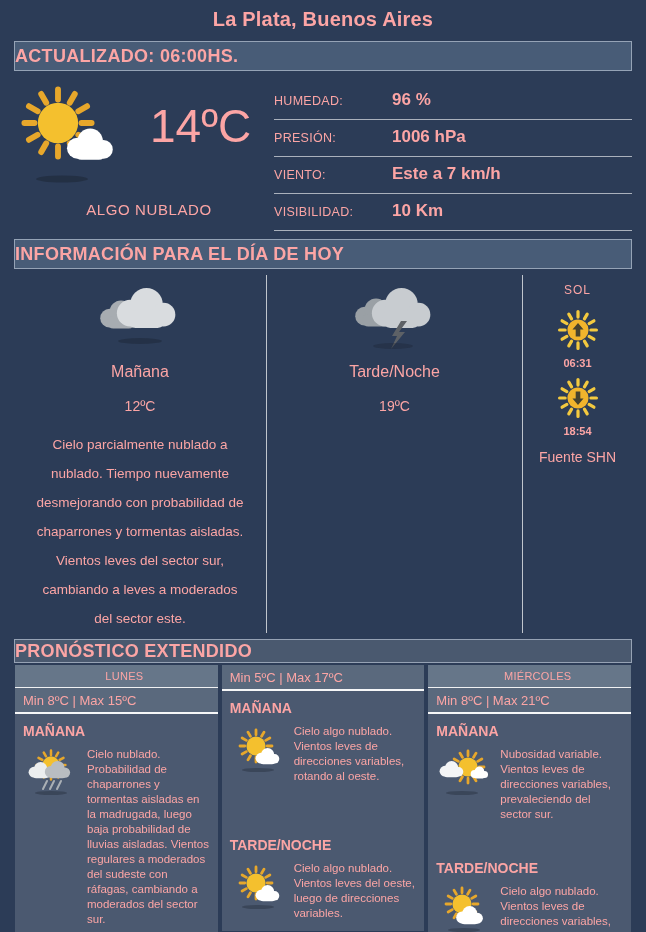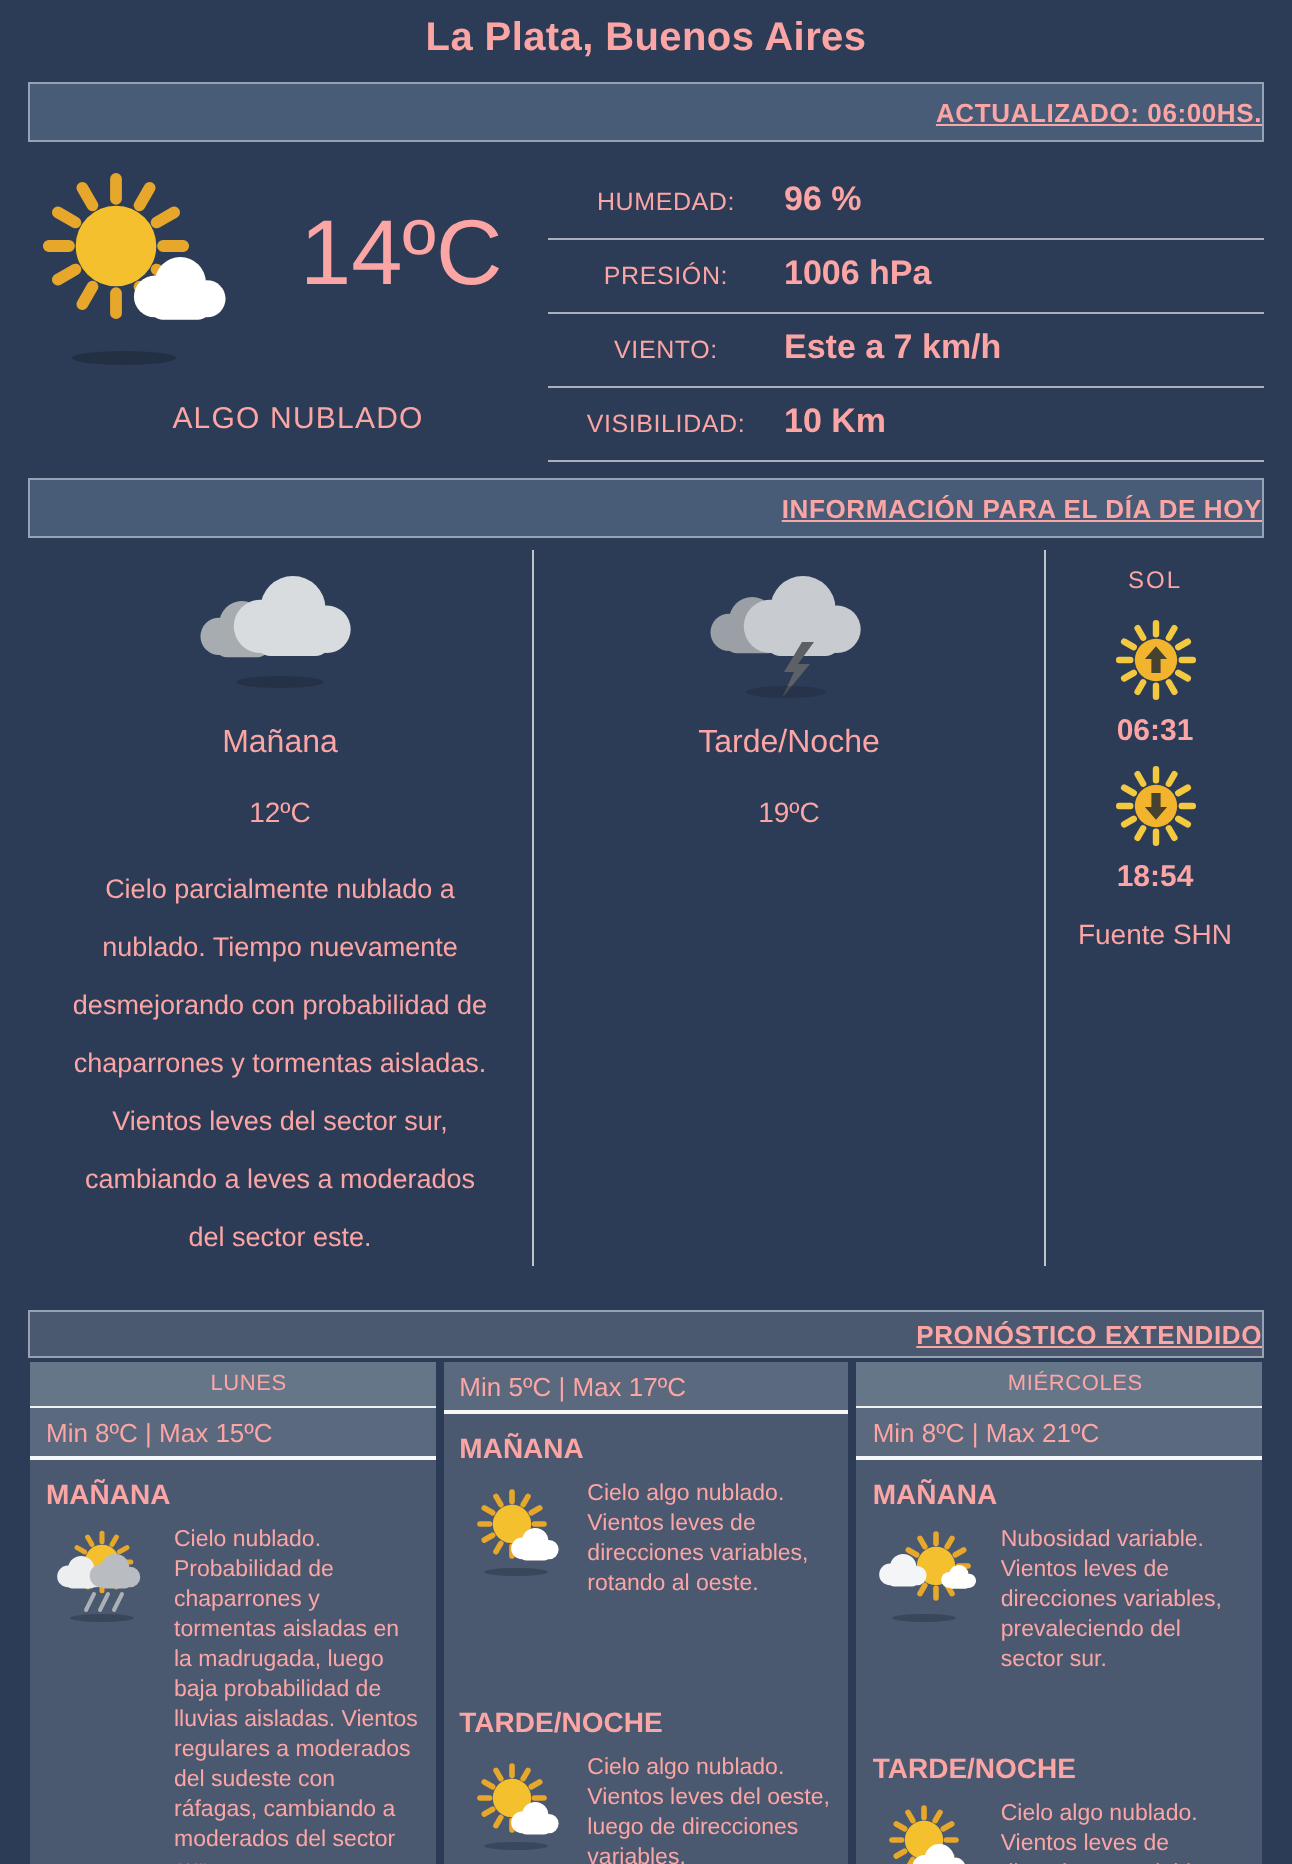--- a/index.html
+++ b/index.html
@@ -11,49 +11,49 @@
       radial-gradient(ellipse 220px 150px at 100% 38%, rgba(150,158,166,.75), rgba(150,158,166,0) 65%),
       radial-gradient(ellipse 340px 190px at 12% 64%, rgba(190,195,200,.7), rgba(190,195,200,0) 62%),
       radial-gradient(ellipse 420px 210px at 52% 70%, rgba(176,181,187,.75), rgba(176,181,187,0) 65%),
       radial-gradient(ellipse 560px 300px at 45% 96%, rgba(132,137,142,.95), rgba(132,137,142,0) 72%),
       radial-gradient(ellipse 400px 240px at 95% 88%, rgba(110,116,122,.9), rgba(110,116,122,0) 70%),
       linear-gradient(172deg, #2b3a54 0%, #2c3c57 38%, #41506 4 58%, #5a6470 76%, #565c63 100%);
     background-color:#2c3c57;
   }
   .layer{position:relative; z-index:1;}
   .page-title{margin:8px 0 0; text-align:center; font-size:20px; font-weight:700; letter-spacing:.2px;}
-  .bar{margin:0 14px; height:28px; display:flex; align-items:center; justify-content:flex-end;
+  .bar{margin:0 14px; height:28px; display:flex; align-items:center; justify-content:flex-start;
        background:rgba(96,118,146,.55); border:1px solid rgba(190,202,216,.65);
-       font-size:13px; font-weight:700; letter-spacing:.3px;text-decoration:underline;}
+       font-size:18px; font-weight:700; letter-spacing:.3px;}
   .bar.updated{margin-top:10px;}
   .bar.info{margin-top:6px;}
-  .bar.ext{margin-top:22px; height:22px; background:rgba(110,124,142,.45);}
+  .bar.ext{margin-top:6px; height:22px; background:rgba(110,124,142,.45);}
   
   .current{display:flex; margin:10px 14px 0; height:152px;}
   .cur-left{width:250px;}
   .cur-top{display:flex; align-items:center;gap:14px;}
   .cur-top svg{flex:none;}
   .cur-temp{font-size:46px; font-weight:400; margin-left:4px; margin-top:-14px;}
   .cur-cond{margin:16px 0 0 30px; width:210px; text-align:center; font-size:15px; letter-spacing:.6px;}
   .cur-right{flex:1; margin-left:10px; padding-top:2px;}
-  .metric-row{display:flex; align-items:baseline; padding:7px 0 9px; border-bottom:1px solid rgba(255,255,255,.6);text-align:center;}
+  .metric-row{display:flex; align-items:baseline; padding:7px 0 9px; border-bottom:1px solid rgba(255,255,255,.6);}
   .metric-label{width:118px; font-size:12.5px; letter-spacing:.3px;}
   .metric-value{font-size:17px; font-weight:700;}
   
   .today{display:flex; margin:6px 14px 0; min-height:292px;}
   .t-col{box-sizing:border-box; text-align:center; padding:8px 20px 0;}
   .t-col.c1{width:253px; border-right:1px solid rgba(255,255,255,.7);}
   .t-col.c2{width:256px; border-right:1px solid rgba(255,255,255,.7);}
   .t-icon{height:66px; display:flex; align-items:flex-start; justify-content:center;}
   .p-name{font-size:16px; margin-top:14px;}
   .p-temp{font-size:14px; margin-top:17px;}
   .p-desc{font-size:13.5px; line-height:29px; margin-top:16px;}
   .sol-col{flex:1; text-align:center; padding-top:8px;}
   .sol-title{font-size:12px; letter-spacing:1px; margin-bottom:10px;}
-  .sol-time{font-size:15px; font-weight:700; margin:4px 0 6px;}
+  .sol-time{font-size:11px; font-weight:700; margin:4px 0 6px;}
   .sol-src{font-size:14px; margin-top:12px;}
   
   .ext-grid{display:flex; gap:4px; margin:2px 15px 0; align-items:flex-start;}
   .day-col{flex:1; min-width:0;}
   .day-head{height:22px; display:flex; align-items:center; justify-content:center;
             background:rgba(142,156,170,.6); border-bottom:1px solid rgba(255,255,255,.9);
             font-size:11px; font-weight:400; letter-spacing:.3px;padding-left:16px;}
   .day-minmax{height:24px; display:flex; align-items:center; padding-left:8px;
               background:rgba(178,188,197,.35); border-bottom:2px solid rgba(255,255,255,.95);
               font-size:13px;}

